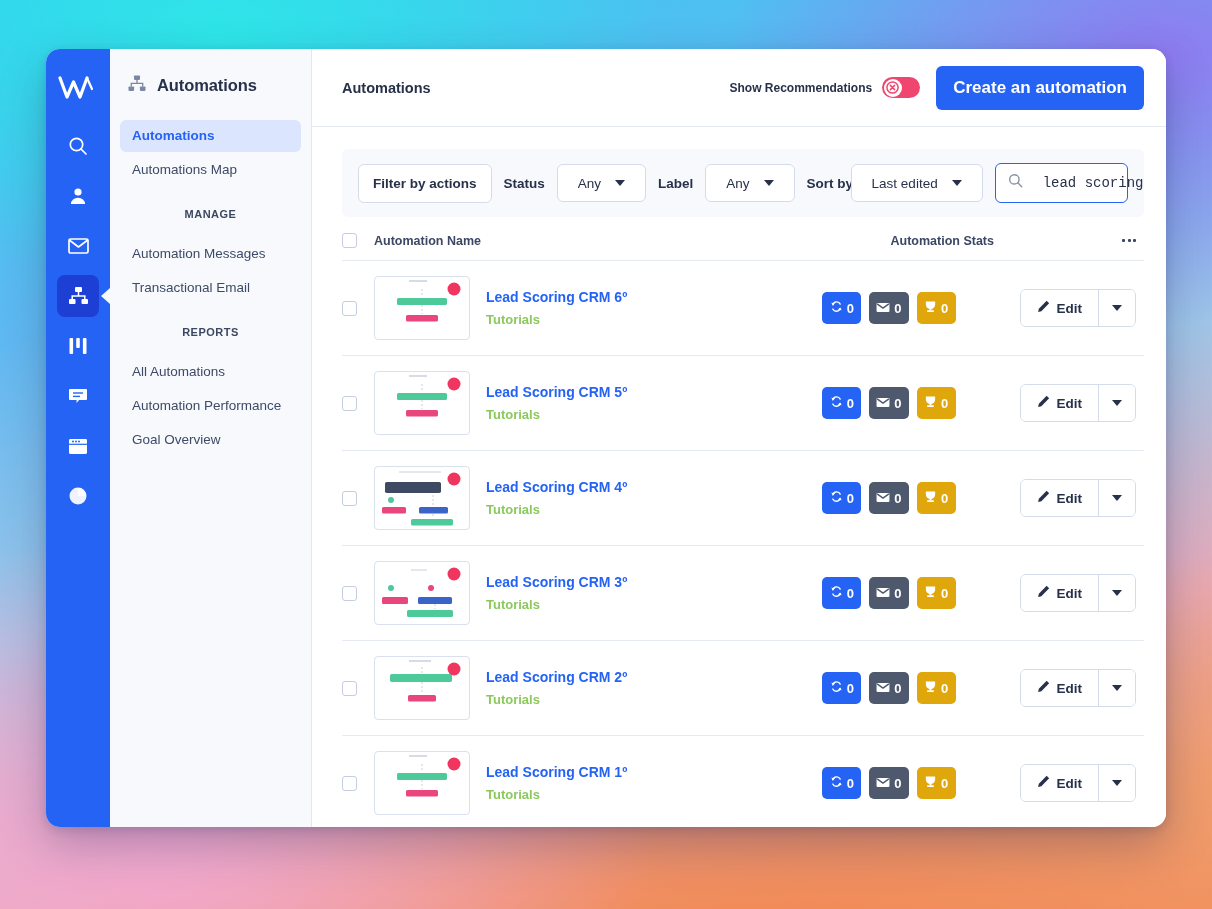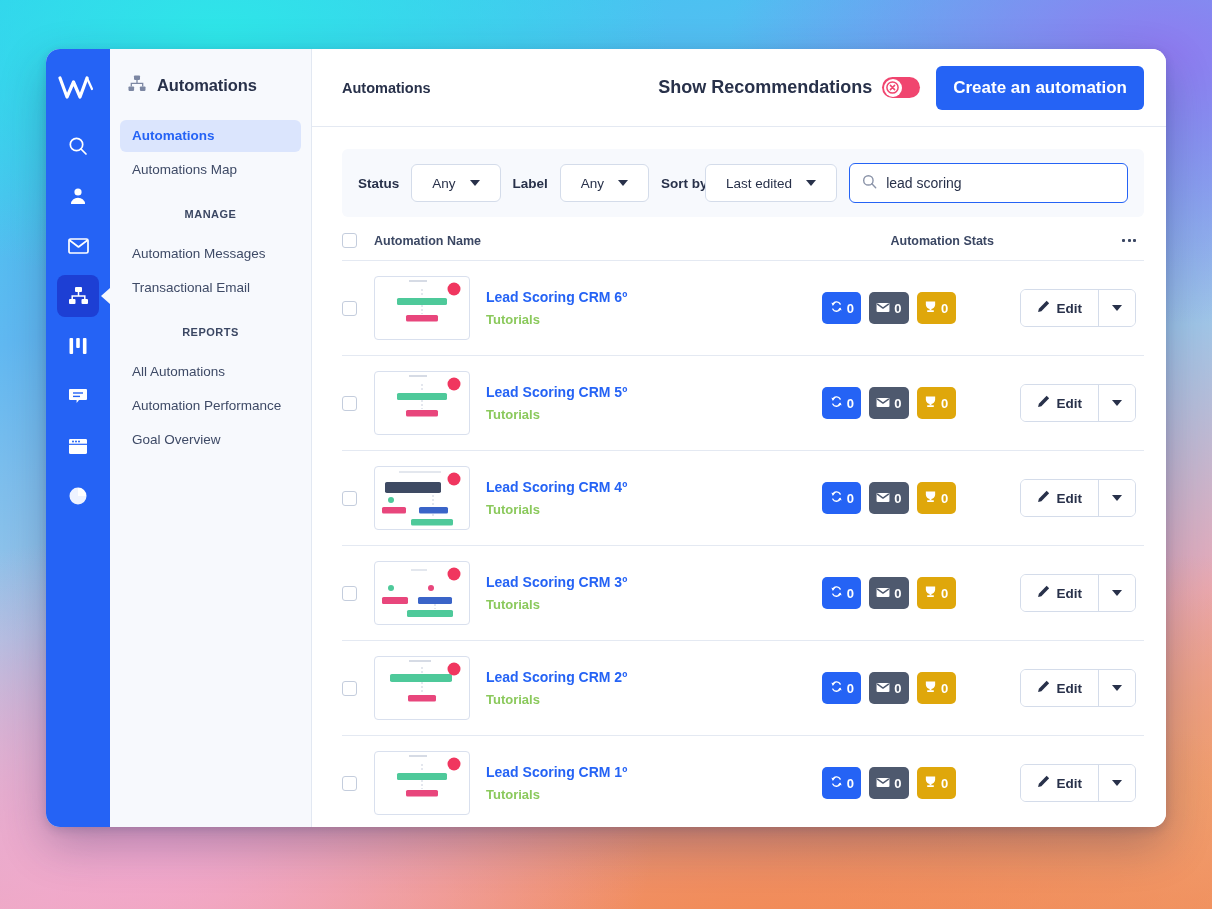--- a/index.html
+++ b/index.html
@@ -154,21 +154,21 @@
     color: #28314a;
   }
   .topbar-right {
     margin-left: auto;
     display: flex;
     align-items: center;
     gap: 16px;
   }
   .rec-wrap { display: flex; align-items: center; gap: 10px; }
   .rec-label {
-    font-size: 18px;
+    font-size: 12px;
     font-weight: bold;
     color: #28314a;
   }
   .toggle {
     width: 38px; height: 21px;
     border-radius: 11px;
     background: #f0456f;
     position: relative;
     cursor: pointer;
     display: flex;
@@ -248,22 +248,23 @@
   }
   .search-box {
     flex: 1;
     min-width: 120px;
     height: 40px;
     background: #ffffff;
     border: 1.6px solid #2563f5;
     border-radius: 6px;
     display: flex;
     align-items: center;
-    gap: 9px;
+    gap: 20px;
     padding: 0 12px;
+    font-family: Liberation Mono, monospace;
   }
   .search-input {
     border: none;
     outline: none;
     flex: 1;
     font-size: 14px;
     color: #28314a;
     font-family: inherit;
     background: transparent;
   }
@@ -547,20 +548,21 @@
                 <path d="M4.4 4.4 L8.6 8.6 M8.6 4.4 L4.4 8.6" stroke="#f0456f" stroke-width="1.5" stroke-linecap="round"></path>
               </svg>
             </span>
           </div>
         </div>
         <button class="btn-primary">Create an automation</button>
       </div>
     </div>
 
     <div class="filter-bar">
+      <button class="btn-outline">Filter by actions</button>
 
       <span class="flabel">Status</span>
       <div class="select">
         <span class="select-value">Any</span>
         <span class="caret"></span>
       </div>
 
       <span class="flabel">Label</span>
       <div class="select">
         <span class="select-value">Any</span>

